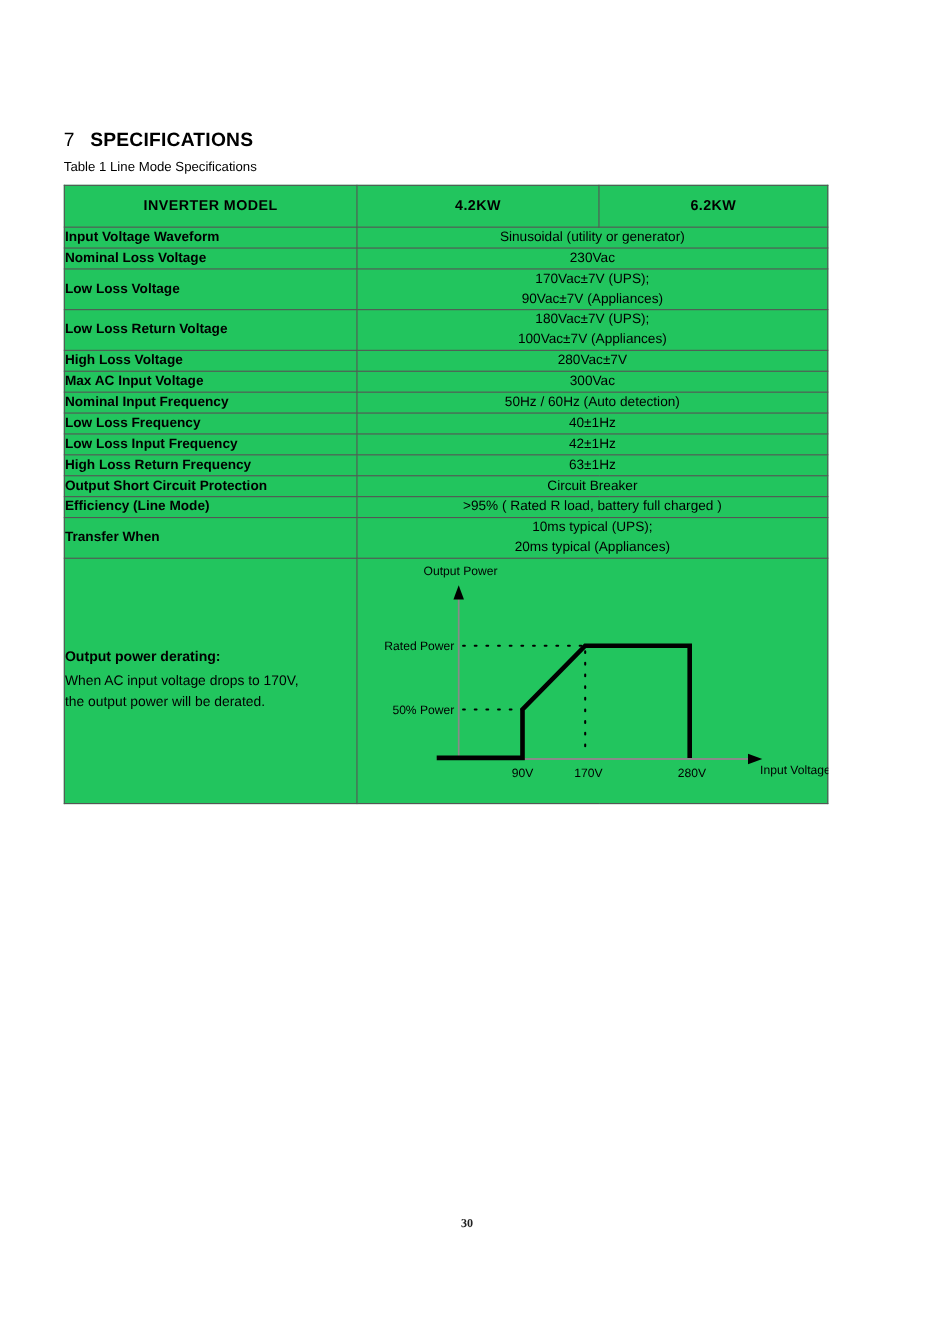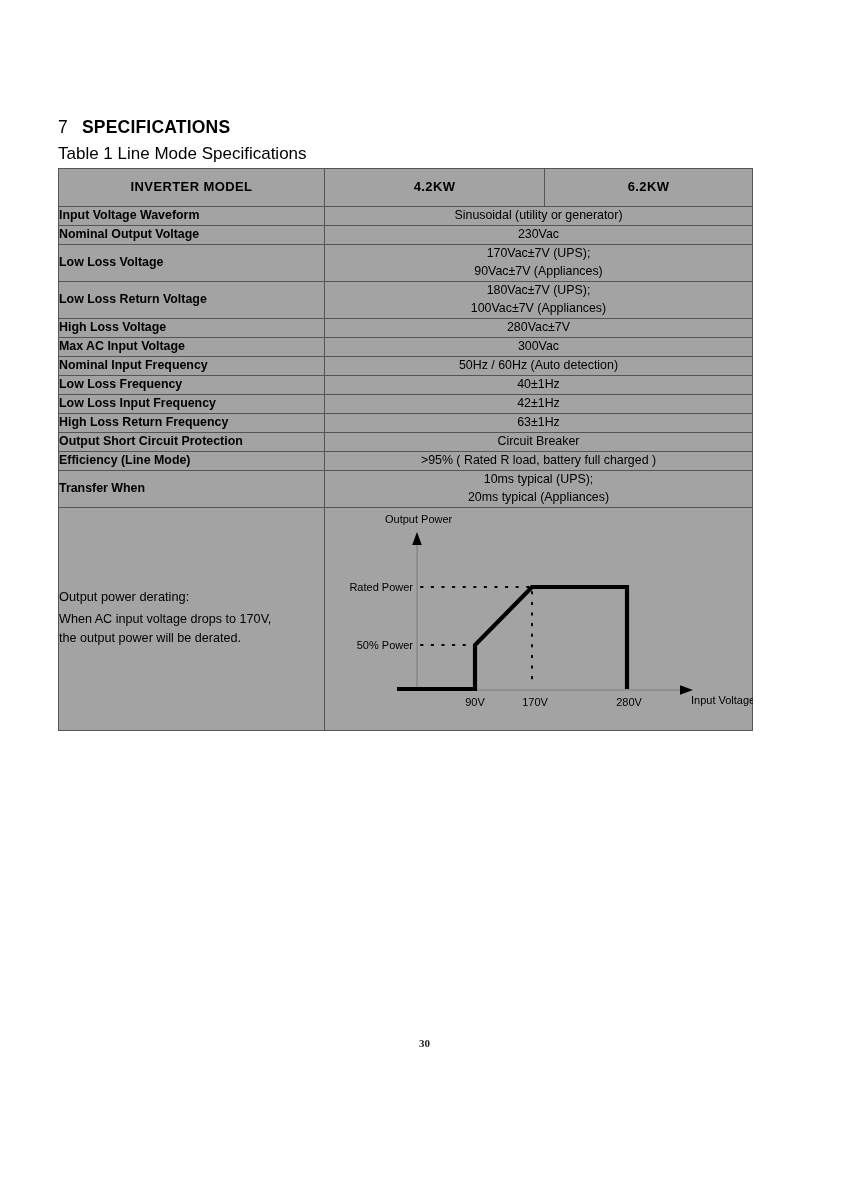--- a/index.html
+++ b/index.html
@@ -35,34 +35,34 @@
   }
   .section-heading .num {
     font-weight: normal;
     margin-right: 14px;
   }
 
   .table-caption {
     position: absolute;
     left: 58px;
     top: 144px;
-    font-size: 17px;
+    font-size: 12px;
     font-weight: normal;
     white-space: nowrap;
   }
 
   
   .spec-table {
     position: absolute;
     left: 58px;
     top: 168px;
     width: 694px;
     border-collapse: collapse;
     table-layout: fixed;
-    background: #a3a3a3;
+    background: #22c55e;
   }
   .spec-table td {
     border: 1px solid #555;
     padding: 0;
     vertical-align: middle;
     font-size: 12.4px;
     line-height: 1.45;
   }
   .spec-table .col-label {
     width: 266px;
@@ -92,21 +92,21 @@
     padding: 9px 4px;
     letter-spacing: 0.4px;
   }
 
   
   .derate-label {
     padding: 10px 12px 10px 10px;
     vertical-align: middle;
   }
   .derate-title {
-    font-weight: normal;
+    font-weight: bold;
     font-size: 12.8px;
     display: block;
     margin-bottom: 3px;
   }
   .derate-body {
     font-size: 12.6px;
     display: block;
     line-height: 1.55;
   }
   .chart-cell {
@@ -122,21 +122,21 @@
     display: block;
     position: absolute;
     left: 0;
     top: 0;
   }
 
   
   .page-number {
     position: absolute;
     left: 0;
-    top: 1037px;
+    top: 1106px;
     width: 849px;
     text-align: center;
     font-family: "Liberation Serif", serif;
     font-size: 11px;
     font-weight: bold;
     color: #222;
   }
 
   
   .watermark {
@@ -178,21 +178,21 @@
       </tr>
 
       <tr>
         <td class="cell-label">Input Voltage Waveform</td>
         <td class="cell-val" colspan="2">
           <span class="line">Sinusoidal (utility or generator)</span>
         </td>
       </tr>
 
       <tr>
-        <td class="cell-label">Nominal Output Voltage</td>
+        <td class="cell-label">Nominal Loss Voltage</td>
         <td class="cell-val" colspan="2">
           <span class="line">230Vac</span>
         </td>
       </tr>
 
       <tr>
         <td class="cell-label">Low Loss Voltage</td>
         <td class="cell-val" colspan="2">
           <span class="line">170Vac±7V (UPS);</span>
           <span class="line">90Vac±7V (Appliances)</span>

